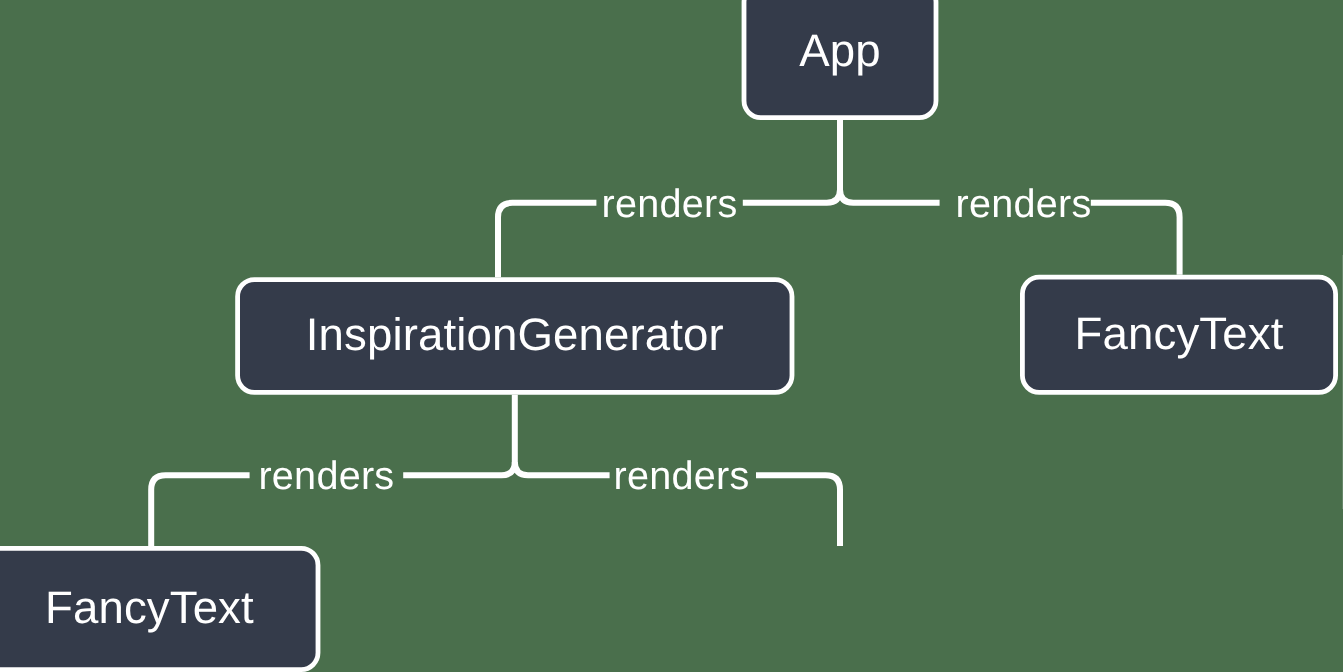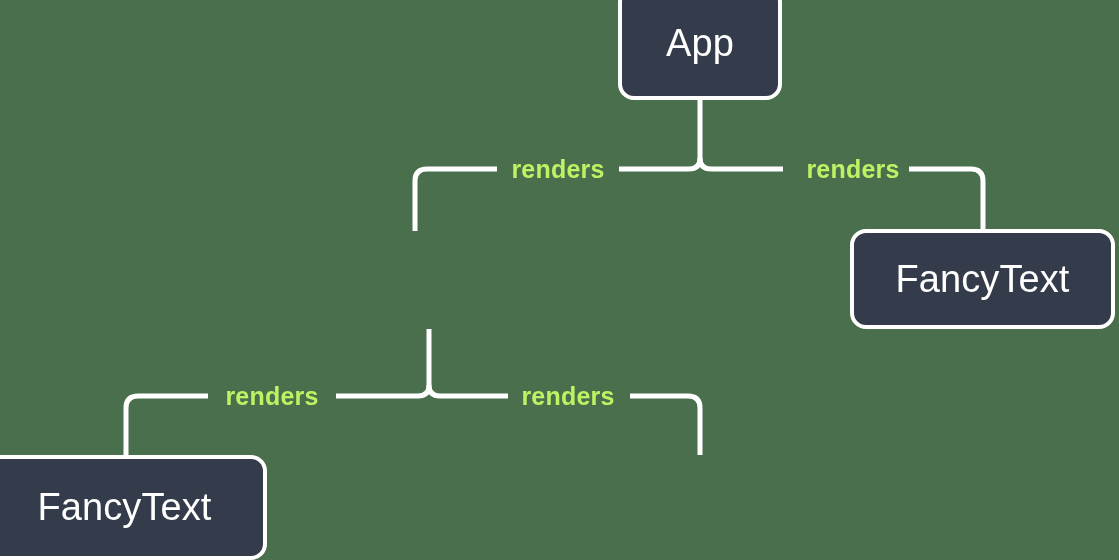--- a/index.html
+++ b/index.html
@@ -37,24 +37,24 @@
     align-items: center;
     justify-content: center;
     color: #ffffff;
     font-family: "Liberation Sans", sans-serif;
     font-weight: 400;
     letter-spacing: 0.1px;
     white-space: nowrap;
   }
   .edge-label {
     position: absolute;
-    color: #bef264;
+    color: #ffffff;
     font-family: "Liberation Sans", sans-serif;
-    font-weight: 700;
-    font-size: 25px;
+    font-weight: 400;
+    font-size: 33px;
     line-height: 1;
     white-space: nowrap;
     transform: translate(-50%, -50%);
     letter-spacing: 0.2px;
   }
 </style>
 </head>
 <body>
 
 <div id="diagram">
@@ -84,20 +84,23 @@
   <div class="edge-label" style="left:853px; top:169px;">renders</div>
 
   <div class="edge-label" style="left:272px; top:396px;">renders</div>
 
   <div class="edge-label" style="left:568px; top:396px;">renders</div>
 
   <div class="node" style="left:618px; top:-14px; width:164px; height:114px; font-size:38px;">
     <span>App</span>
   </div>
 
+  <div class="node" style="left:196px; top:231px; width:466px; height:98px; font-size:38px;">
+    <span>InspirationGenerator</span>
+  </div>
 
   <div class="node" style="left:850px; top:229px; width:265px; height:100px; font-size:38px;">
     <span>FancyText</span>
   </div>
 
   <div class="node" style="left:-18px; top:455px; width:285px; height:105px; font-size:38px;">
     <span>FancyText</span>
   </div>
 
 

